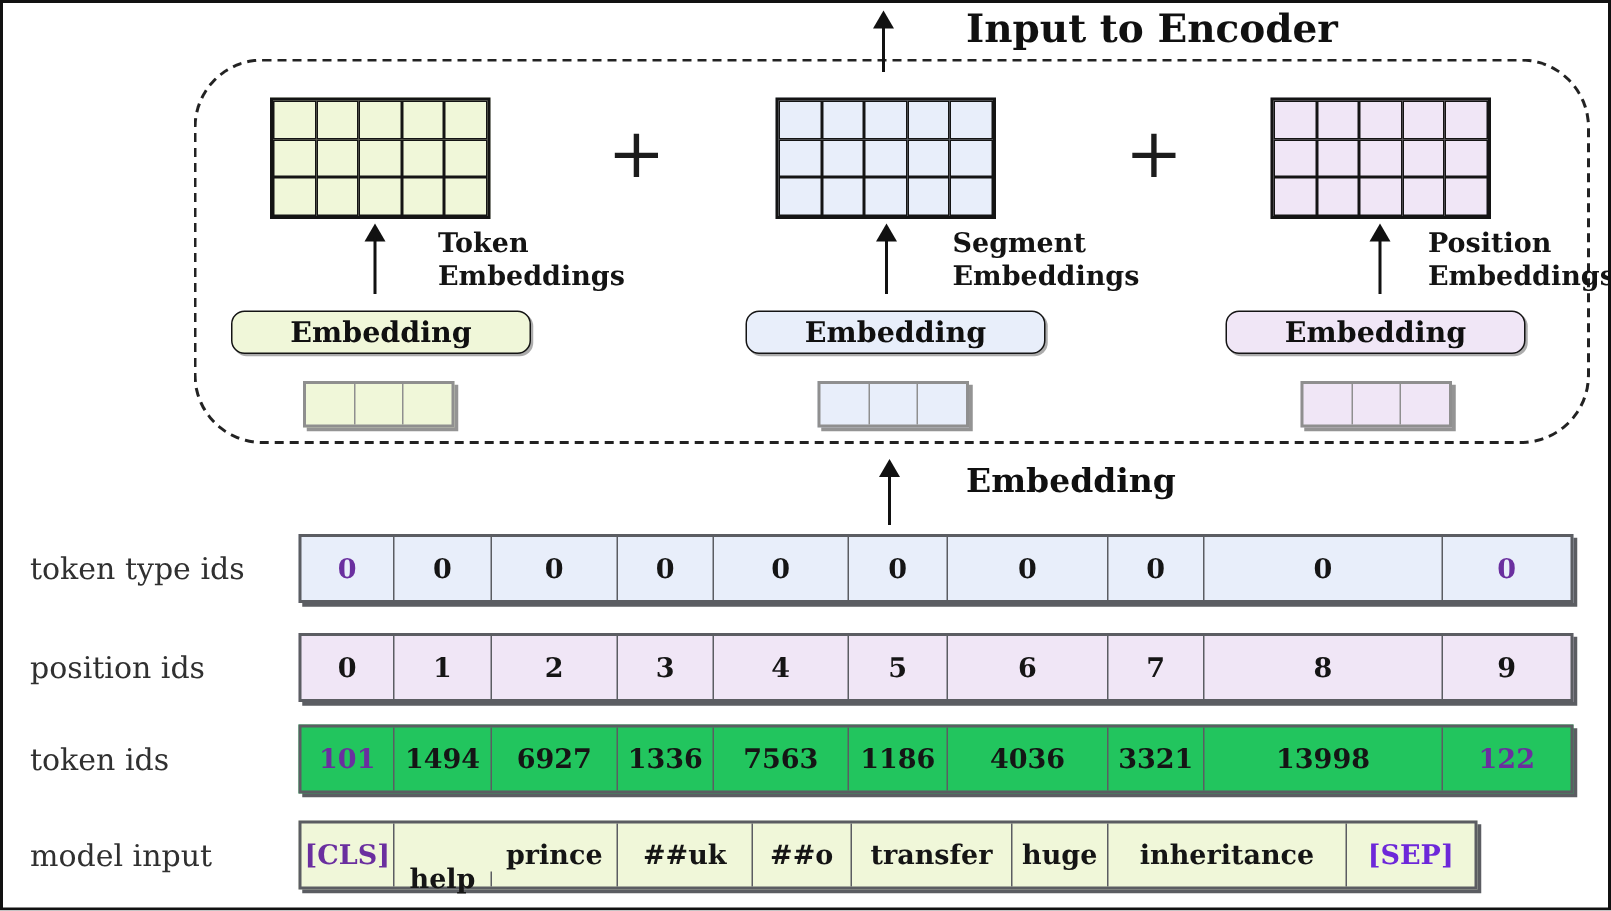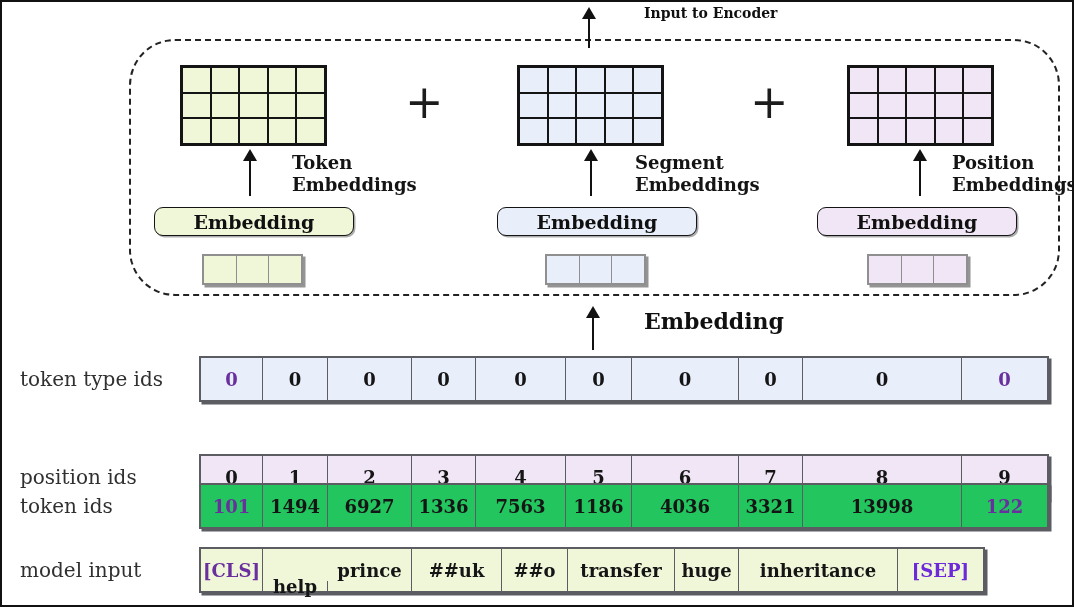--- a/index.html
+++ b/index.html
@@ -18,21 +18,21 @@
   .up-arrow{position:absolute;width:14px;}
   .up-arrow .arrow-head{
     position:absolute;top:0;left:0;width:0;height:0;
     border-left:7px solid transparent;border-right:7px solid transparent;
     border-bottom:12px solid #111;
   }
   .up-arrow .arrow-shaft{position:absolute;top:9px;left:5.7px;width:2.7px;bottom:0;background:#111;}
   .top-arrow{left:580px;top:5px;height:41px;}
   .bottom-arrow{left:584px;top:304px;height:44px;}
   
-  .fig-title{position:absolute;left:642px;top:3px;font-size:14px;font-weight:700;color:#101010;}
+  .fig-title{position:absolute;left:642px;top:3px;font-size:26px;font-weight:700;color:#101010;}
   .embed-label{position:absolute;left:642px;top:306px;font-size:22px;font-weight:700;color:#101010;}
   .plus{position:absolute;font-size:46px;line-height:46px;color:#1c1c1c;}
   .plus-0{left:403px;top:77px;}
   .plus-1{left:748px;top:77px;}
   
   .embed-col{position:absolute;left:0;top:0;width:100%;height:100%;pointer-events:none;}
   .embed-grid{
     position:absolute;top:63px;width:147px;height:81px;background:var(--bg);
     border:2px solid #141414;display:grid;
     grid-template-columns:repeat(5,1fr);grid-template-rows:repeat(3,1fr);
@@ -54,21 +54,21 @@
   .strip-cell{flex:1;border-right:1.7px solid #8f8f8f;}
   .strip-cell:last-child{border-right:none;}
   .col-0 .embed-grid{left:178px;} .col-0 .col-arrow{left:241px;} .col-0 .col-label{left:290px;}
   .col-0 .embed-box{left:152px;}  .col-0 .strip{left:200px;}
   .col-1 .embed-grid{left:515px;} .col-1 .col-arrow{left:582px;} .col-1 .col-label{left:633px;}
   .col-1 .embed-box{left:495px;}  .col-1 .strip{left:543px;}
   .col-2 .embed-grid{left:845px;} .col-2 .col-arrow{left:911px;} .col-2 .col-label{left:950px;}
   .col-2 .embed-box{left:815px;}  .col-2 .strip{left:865px;}
   
   .row-wrap{position:absolute;left:0;width:100%;height:46px;}
-  .row-0{top:354px;} .row-1{top:420px;margin-top:32px;} .row-2{top:481px;} .row-3{top:545px;}
+  .row-0{top:354px;} .row-1{top:420px;} .row-2{top:481px;} .row-3{top:545px;}
   .row-label{
     position:absolute;left:18px;top:0;height:46px;line-height:46px;
     font-size:20px;color:#303030;white-space:nowrap;
   }
   .id-row{
     position:absolute;left:197px;top:0;height:46px;display:flex;
     border:2px solid #5b5d62;box-shadow:2.5px 2.5px 0 #5b5d62;
   }
   .id-cell{
     border-right:1.5px solid #5b5d62;display:flex;align-items:center;justify-content:center;

